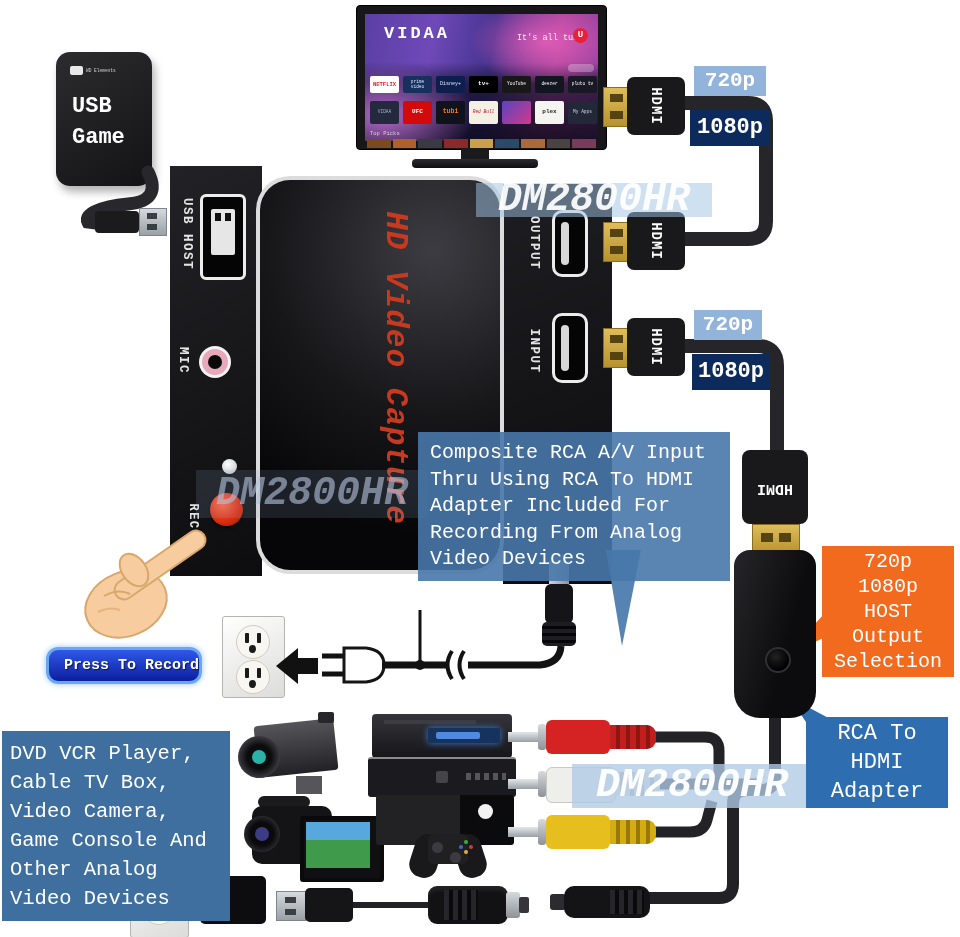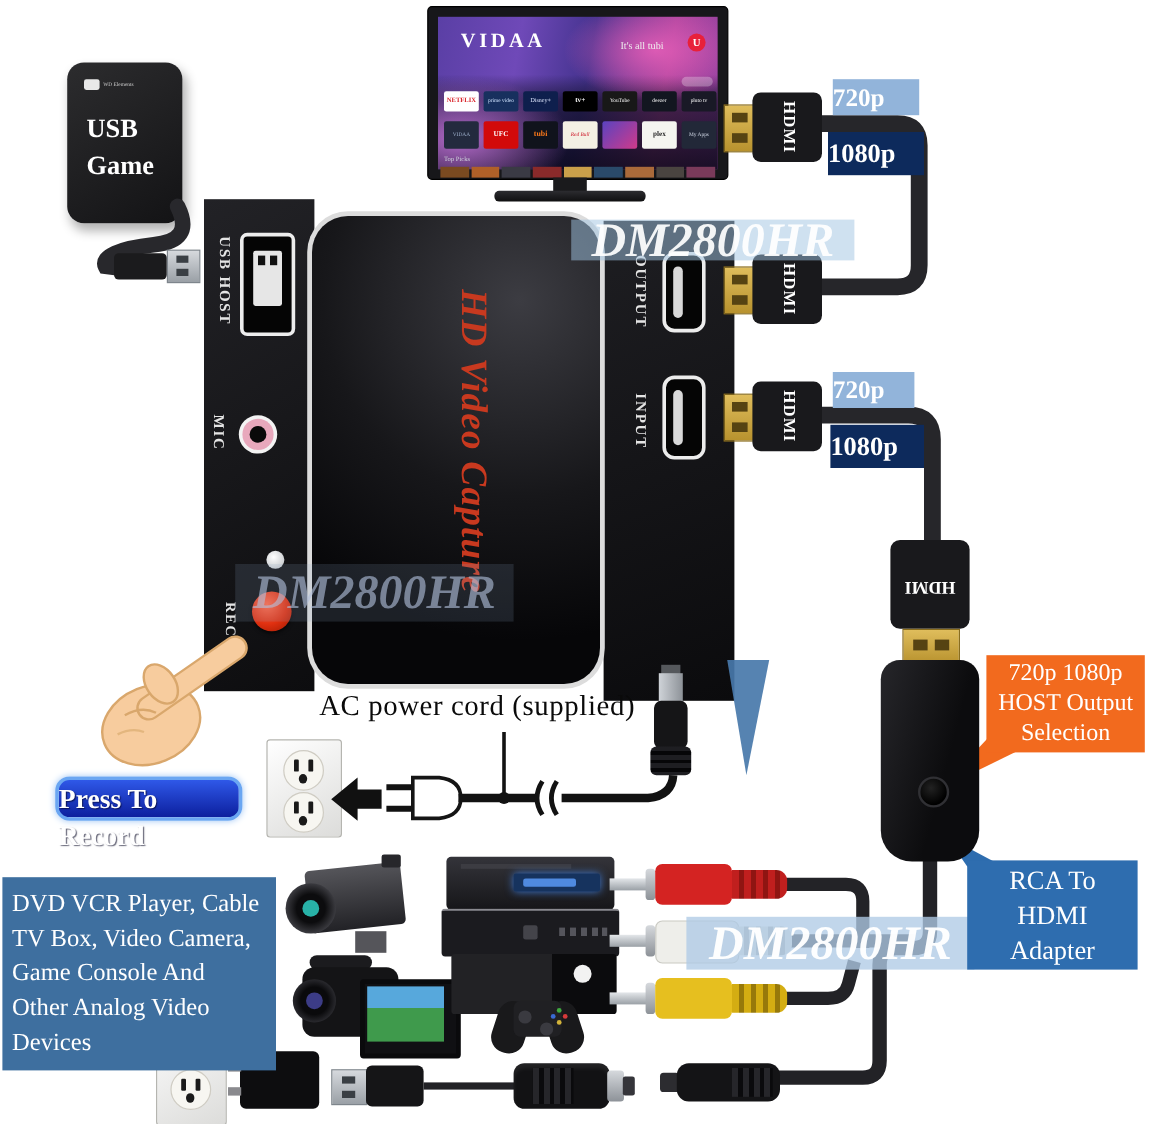--- a/index.html
+++ b/index.html
@@ -1,20 +1,20 @@
 <!DOCTYPE html>
 <html><head>
 <meta charset="utf-8">
 <style>
   html,body{margin:0;padding:0;background:#fff}
   #stage{position:relative;width:960px;height:937px;background:#fff;overflow:hidden;
-         font-family:Liberation Serif, serif}
+         font-family:Liberation Mono, monospace}
   .abs{position:absolute}
   .vrot{transform:rotate(90deg);transform-origin:center;text-align:center;white-space:nowrap}
-  .chip{position:absolute;color:#fff;font-weight:bold;text-align:left;z-index:8}
+  .chip{position:absolute;color:#fff;font-weight:bold;text-align:center;z-index:8}
   .panel-label{color:#e4e4e4;font-weight:bold;letter-spacing:1.5px;font-size:12.5px;z-index:4}
   .wm{font-style:italic;font-weight:bold;font-size:40px;text-align:center;z-index:7;line-height:1.0}
   .goldtip{background:linear-gradient(#dfbd5c,#b8922e);border:1px solid #8a6d1d}
   .slot{position:absolute;background:#564312}
   .tilerow{position:absolute;display:flex;gap:4px;z-index:3}
   .tile{width:29px;border-radius:2px;display:flex;align-items:center;justify-content:center;
         overflow:hidden;text-align:center;line-height:1.05}
   .socket{position:absolute;width:32px;height:32px;border-radius:50%;background:#f7f6f1;
           border:1px solid #cfccc3}
   .sslot{position:absolute;width:4px;height:10px;background:#1a1a1a;border-radius:1px;top:7px}
@@ -205,26 +205,26 @@
   <div class="abs wm" style="left:196px;top:470px;width:232px;height:48px;background:rgba(140,165,200,.16);color:rgba(178,192,220,.62);line-height:48px">
     <span>DM2800HR</span></div>
   <div class="abs wm" style="left:572px;top:764px;width:240px;height:44px;background:rgba(175,203,230,.78);color:rgba(255,255,255,.96);line-height:44px">
     <span>DM2800HR</span></div>
 
   <div class="chip" style="left:694px;top:66px;width:72px;height:30px;background:#92b4da;font-size:21px;line-height:30px">720p</div>
   <div class="chip" style="left:690px;top:110px;width:80px;height:36px;background:#0d2a5c;font-size:22px;line-height:36px">1080p</div>
   <div class="chip" style="left:694px;top:310px;width:68px;height:30px;background:#92b4da;font-size:21px;line-height:30px">720p</div>
   <div class="chip" style="left:692px;top:354px;width:78px;height:36px;background:#0d2a5c;font-size:22px;line-height:36px">1080p</div>
 
+  <div class="callout" style="left:418px;top:432px;width:288px;background:rgba(72,120,170,.9);padding:8px 12px;font-size:20px;line-height:26.5px">Composite RCA A/V Input Thru Using RCA To HDMI Adapter Included For Recording From Analog Video Devices</div>
   <div class="callout" style="left:822px;top:546px;width:120px;background:#f26a1e;padding:3px 6px;font-size:20px;line-height:25px;text-align:center">720p 1080p HOST Output Selection</div>
   <div class="callout" style="left:2px;top:731px;width:212px;background:#3e6f9f;padding:8px 8px;font-size:20.5px;line-height:29px">DVD VCR Player, Cable TV Box, Video Camera, Game Console And Other Analog Video Devices</div>
   <div class="callout" style="left:806px;top:717px;width:130px;background:#2e6daf;padding:2px 6px;font-size:22px;line-height:29px;text-align:center">RCA To HDMI Adapter</div>
-  <div class="abs" style="left:266px;top:576px;font-size:24px;color:#0a0a0a;letter-spacing:.5px;z-index:8">AC power cord (supplied)</div>
   <div class="abs" style="left:46px;top:647px;width:150px;height:31px;border-radius:12px;background:linear-gradient(#2f58e8,#0c1f9e);
-       border:3px solid #6aa6f2;box-shadow:0 0 6px #9cc4f4;color:#fff;font-size:23px;font-weight:bold;text-align:left;line-height:31px;z-index:8;text-shadow:1px 1px 1px rgba(0,0,30,.6)">Press To Record</div>
+       border:3px solid #6aa6f2;box-shadow:0 0 6px #9cc4f4;color:#fff;font-size:15px;font-weight:bold;text-align:right;line-height:31px;z-index:8;text-shadow:1px 1px 1px rgba(0,0,30,.6)">Press To Record</div>
 
   <svg class="abs" style="left:58px;top:508px;z-index:7" width="160" height="145" viewBox="0 0 160 145">
     <ellipse cx="68" cy="96" rx="42" ry="32" transform="rotate(-22 68 96)" fill="#f7cc9e" stroke="#d9a76c" stroke-width="2"></ellipse>
     <path d="M66,82 L138,32" stroke="#d9a76c" stroke-width="21" stroke-linecap="round"></path>
     <path d="M66,82 L138,32" stroke="#f7cc9e" stroke-width="17" stroke-linecap="round"></path>
     <ellipse cx="76" cy="62" rx="12" ry="18" transform="rotate(-35 76 62)" fill="#f7cc9e" stroke="#d9a76c" stroke-width="2"></ellipse>
     <path d="M46,88 q14,-8 26,-2" stroke="#d9a76c" stroke-width="2" fill="none"></path>
     <path d="M40,104 q12,-6 22,-2" stroke="#e3b67e" stroke-width="2" fill="none"></path>
   </svg>
 

